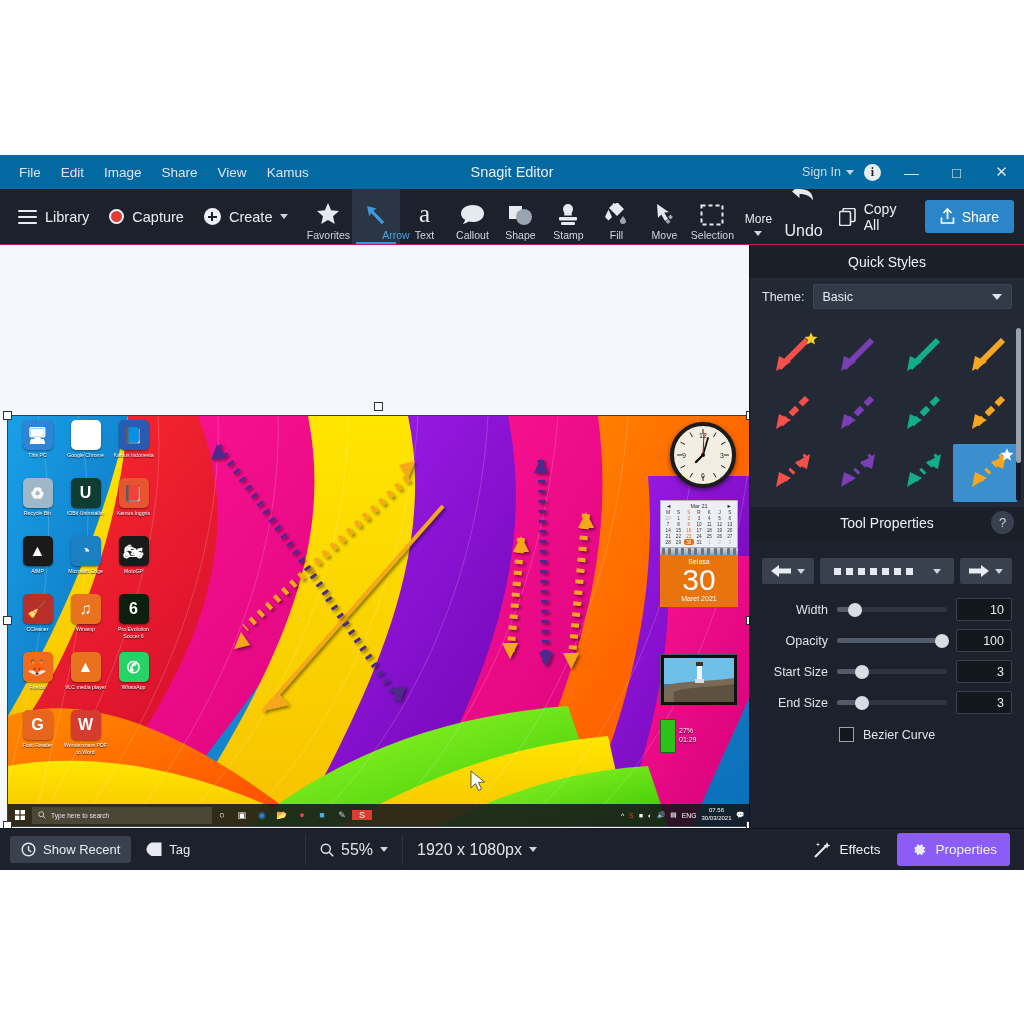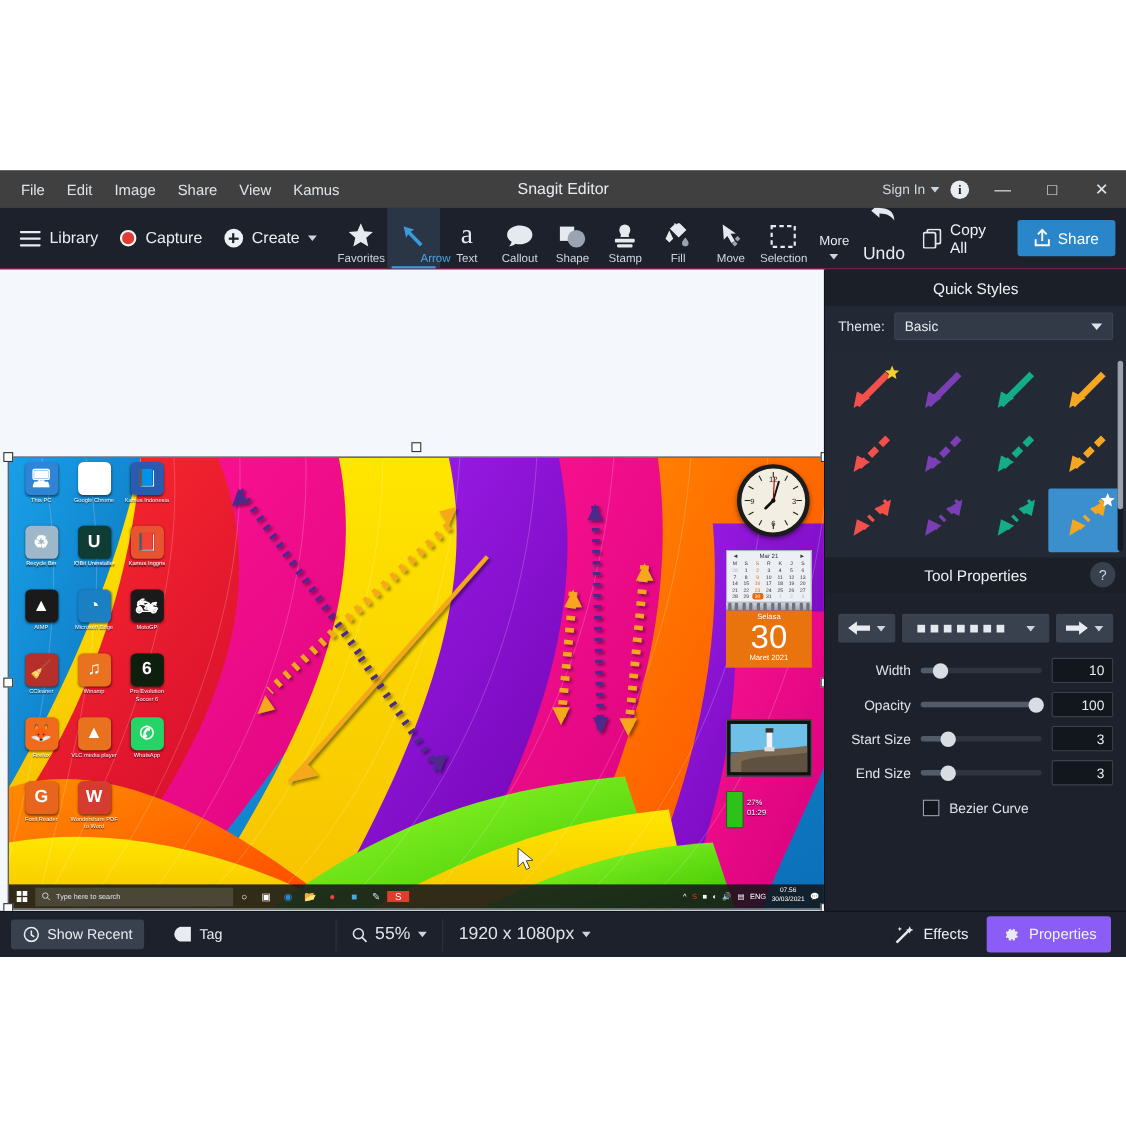--- a/index.html
+++ b/index.html
@@ -6,21 +6,21 @@
   html,body { width:1024px; height:1024px; background:#ffffff; overflow:hidden;
     font-family:"Liberation Sans", sans-serif; }
 
   #app {
     position:absolute; left:0; top:155px; width:1024px; height:715px;
     background:#1c212b; color:#e8ecf2; display:flex; flex-direction:column;
   }
 
   
   .titlebar { height:34px; display:flex; align-items:center; position:relative;
-    background:#404040; flex:0 0 34px; }
+    background:#0369a1; flex:0 0 34px; }
   .menus { display:flex; align-items:center; padding-left:10px; gap:2px; }
   .menu-item { font-size:13.5px; color:#dfe4ea; padding:4px 9px; border-radius:3px;
     cursor:default; }
   .app-title { position:absolute; left:0; right:0; text-align:center;
     font-size:14.5px; color:#e8ecf2; pointer-events:none; }
   .title-right { margin-left:auto; display:flex; align-items:center; height:100%; }
   .signin { font-size:12.5px; color:#d2d8e0; display:flex; align-items:center; gap:5px;
     padding:0 6px; }
   .caret { width:0;height:0;border-left:4px solid transparent;border-right:4px solid transparent;
     border-top:5px solid #cdd4dd; display:inline-block; }
@@ -196,21 +196,21 @@
      border-radius:2px; color:#e8ecf2; font-size:12.5px; display:flex;
      align-items:center; justify-content:flex-end; padding-right:7px; }
   .bez { display:flex; align-items:center; gap:9px; justify-content:center;
      margin-top:13px; }
   .chk { width:15px;height:15px;background:#12161d;border:1px solid #99a1ac;}
   .bez-lb { font-size:12.5px;color:#dfe4ea;}
 
   
   .status { flex:0 0 42px; background:#1c212b; display:flex; align-items:center;
      border-top:1px solid #10141b; }
-  .st-left { display:flex; align-items:center; gap:16px; padding-left:10px; width:305px; }
+  .st-left { display:flex; align-items:center; gap:4px; padding-left:10px; width:305px; }
   .pill { display:flex;align-items:center;gap:7px;font-size:13px;color:#e8ecf2;
      padding:6px 11px;border-radius:3px;}
   .pill.on { background:#39414f; }
   .st-mid { display:flex;align-items:center; height:100%; }
   .st-seg { display:flex;align-items:center;gap:7px;font-size:16px;color:#dfe4ea;
      padding:0 14px; height:30px; border-left:1px solid #2d3440;}
   .st-right { margin-left:auto; display:flex; align-items:center; gap:4px; padding-right:14px; }
   .st-btn { display:flex;align-items:center;gap:8px;font-size:13.5px;color:#eef2f6;
      padding:8px 13px; border-radius:3px;}
   .st-btn.on { background:#8b5cf6; }

